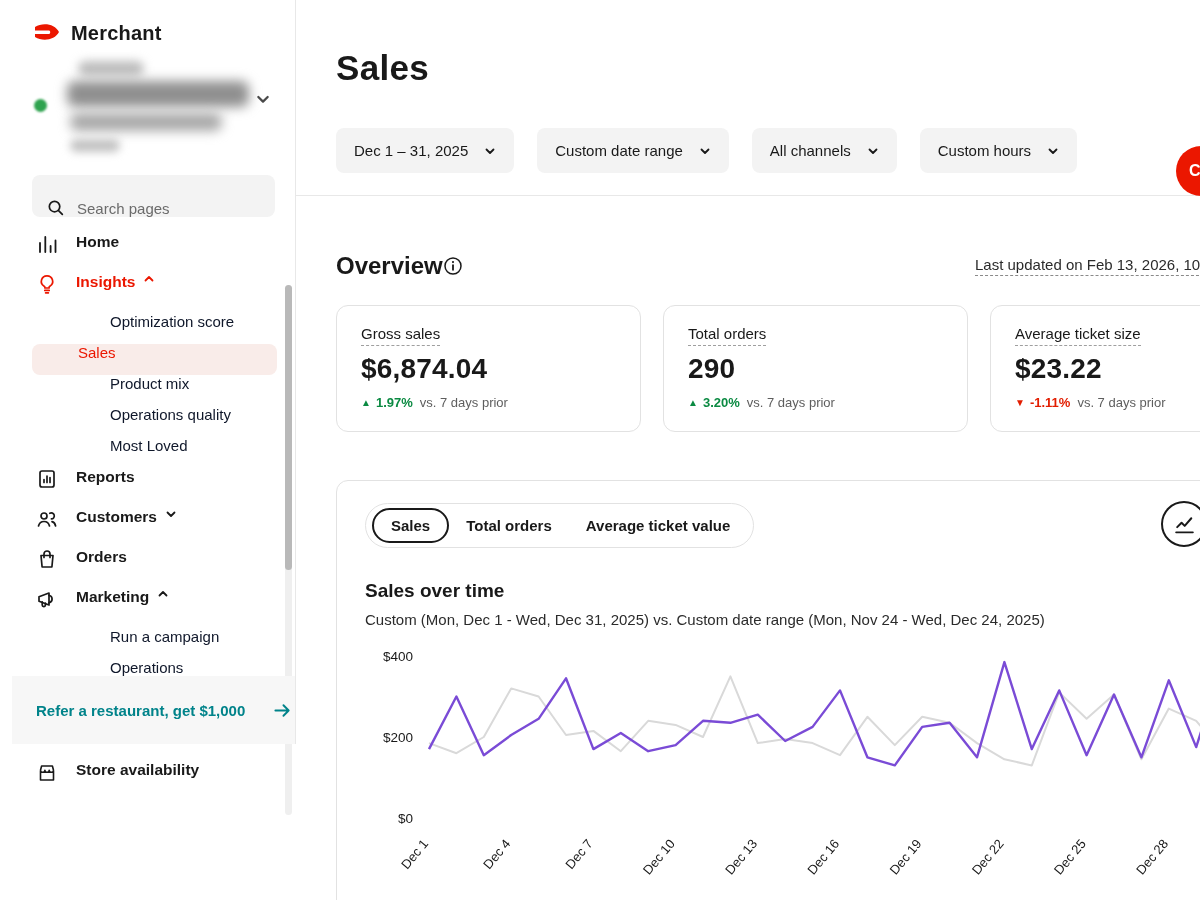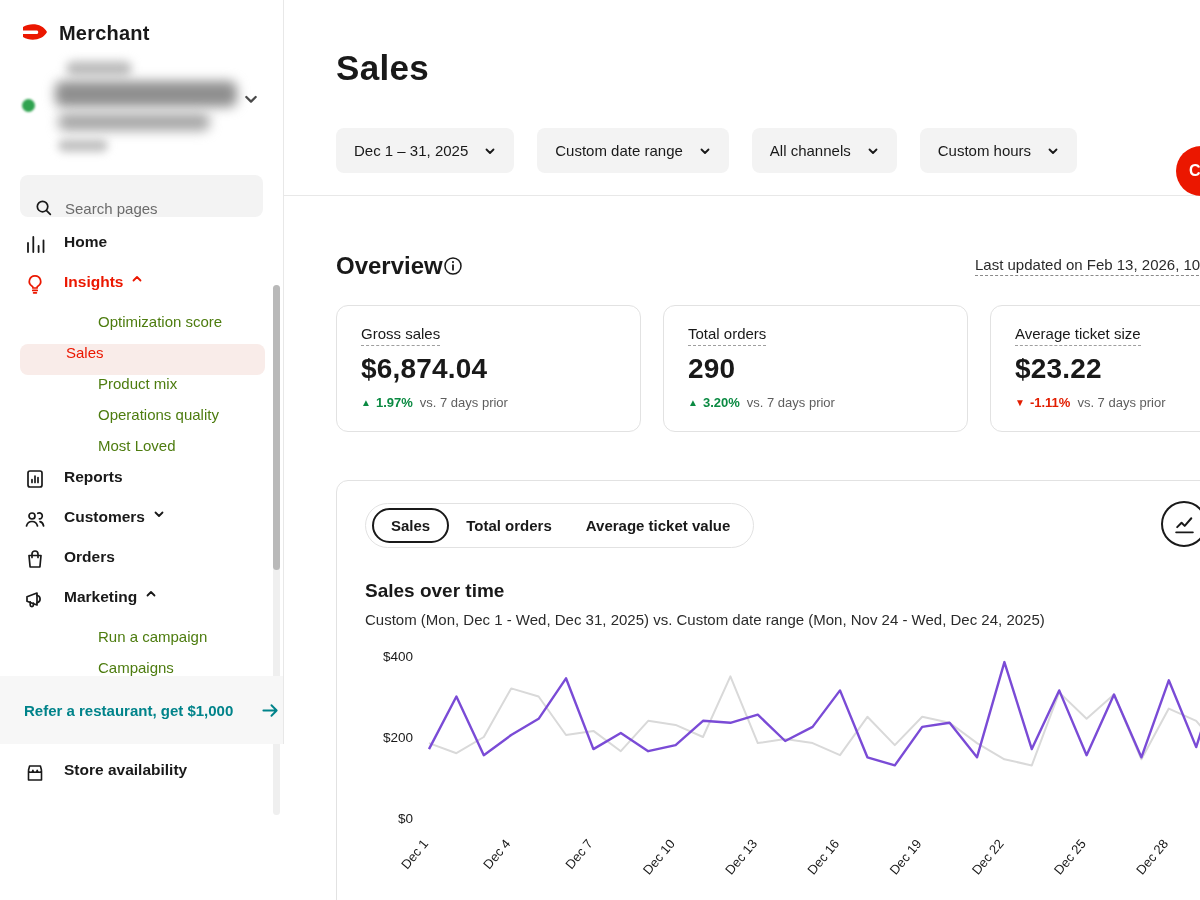--- a/index.html
+++ b/index.html
@@ -1,20 +1,20 @@
 <!DOCTYPE html>
 <html><head>
 <meta charset="utf-8">
 <style>
   *{margin:0;padding:0;box-sizing:border-box}
   html,body{width:1200px;height:900px;overflow:hidden;background:#fff;
     font-family:"Liberation Sans",sans-serif;color:#191919}
 
   
-  .sidebar{position:absolute;left:0;top:0;width:284px;height:744px;background:#fff;
+  .sidebar{position:absolute;left:12px;top:0;width:284px;height:744px;background:#fff;
     border-right:1px solid #e8e8e8;z-index:5}
   .logo-row{display:flex;align-items:center;gap:10px;padding:22px 0 0 22px}
   .brand{font-size:20px;font-weight:800;letter-spacing:.2px}
 
   .store-block{position:relative;height:112px;margin-top:14px}
   .blob{position:absolute;background:#9d9d9d;border-radius:8px;filter:blur(6px)}
   .blob.b1{left:66px;top:2px;width:66px;height:15px;background:#bdbdbd;filter:blur(5px)}
   .blob.b2{left:55px;top:22px;width:182px;height:26px;background:#8f8f8f}
   .blob.b3{left:58px;top:54px;width:152px;height:18px;background:#a8a8a8}
   .blob.b4{left:58px;top:80px;width:50px;height:13px;background:#c2c2c2;filter:blur(4px)}
@@ -22,21 +22,21 @@
     background:#2fa34f;filter:blur(1px)}
   .store-chevron{position:absolute;right:24px;top:32px;color:#494949}
 
   .search-box{margin:4px 20px 0 20px;height:42px;background:#f3f3f3;border-radius:8px;
     display:flex;align-items:flex-end;gap:12px;padding:0 14px;color:#6b6b6b;font-size:15px;cursor:text}
 
   nav{margin-top:16px}
   .nav-item{display:flex;align-items:flex-start;height:40px;padding:0 10px 0 24px;cursor:pointer;
     font-size:15.5px;font-weight:700;color:#191919;white-space:nowrap}
   .nav-icon{width:22px;height:22px;margin-right:18px;display:flex;flex:0 0 22px}
-  .nav-item.child{height:31px;padding-left:98px;font-weight:400;font-size:15px;color:#4d7c0f}
+  .nav-item.child{height:31px;padding-left:98px;font-weight:400;font-size:15px;color:#0f172a}
   .nav-item.child.selected{background:#f9ece9;border-radius:8px;margin:0 18px 0 20px;
     padding-left:46px;color:#EB1700;font-weight:500}
   .nav-item.red{color:#EB1700}
   .nav-chevron{margin-left:8px;display:flex;color:#191919}
   .nav-item.red .nav-chevron{color:#EB1700}
   .nav-chevron.up svg{transform:rotate(180deg)}
 
   .side-scroll-track{position:absolute;right:3px;top:285px;width:7px;height:530px;
     background:#efefef;border-radius:4px}
   .side-scroll-thumb{position:absolute;right:3px;top:285px;width:7px;height:285px;
@@ -213,21 +213,21 @@
         <span class="nav-chevron up">
           <svg width="12" height="12" viewBox="0 0 12 12">
             <path d="M2.5 4.5L6 8l3.5-3.5" stroke="currentColor" stroke-width="1.8" fill="none" stroke-linecap="round" stroke-linejoin="round"></path>
           </svg>
         </span>
       </div>
       <div class="nav-item child">
         <span class="nav-label">Run a campaign</span>
       </div>
       <div class="nav-item child">
-        <span class="nav-label">Campaigns</span>
+        <span class="nav-label">Operations</span>
       </div>
       <div class="nav-item child">
         <span class="nav-label">Loyalty</span>
       </div>
       <div class="nav-item">
         <span class="nav-icon">
           <svg width="22" height="22" viewBox="0 0 22 22">
             <rect x="4.5" y="3" width="13" height="16" rx="2" stroke="#191919" fill="none" stroke-width="1.7"></rect>
             <path d="M8 8h6M8 11.5h6M8 15h4" stroke="#191919" stroke-width="1.7" stroke-linecap="round"></path>
           </svg>

